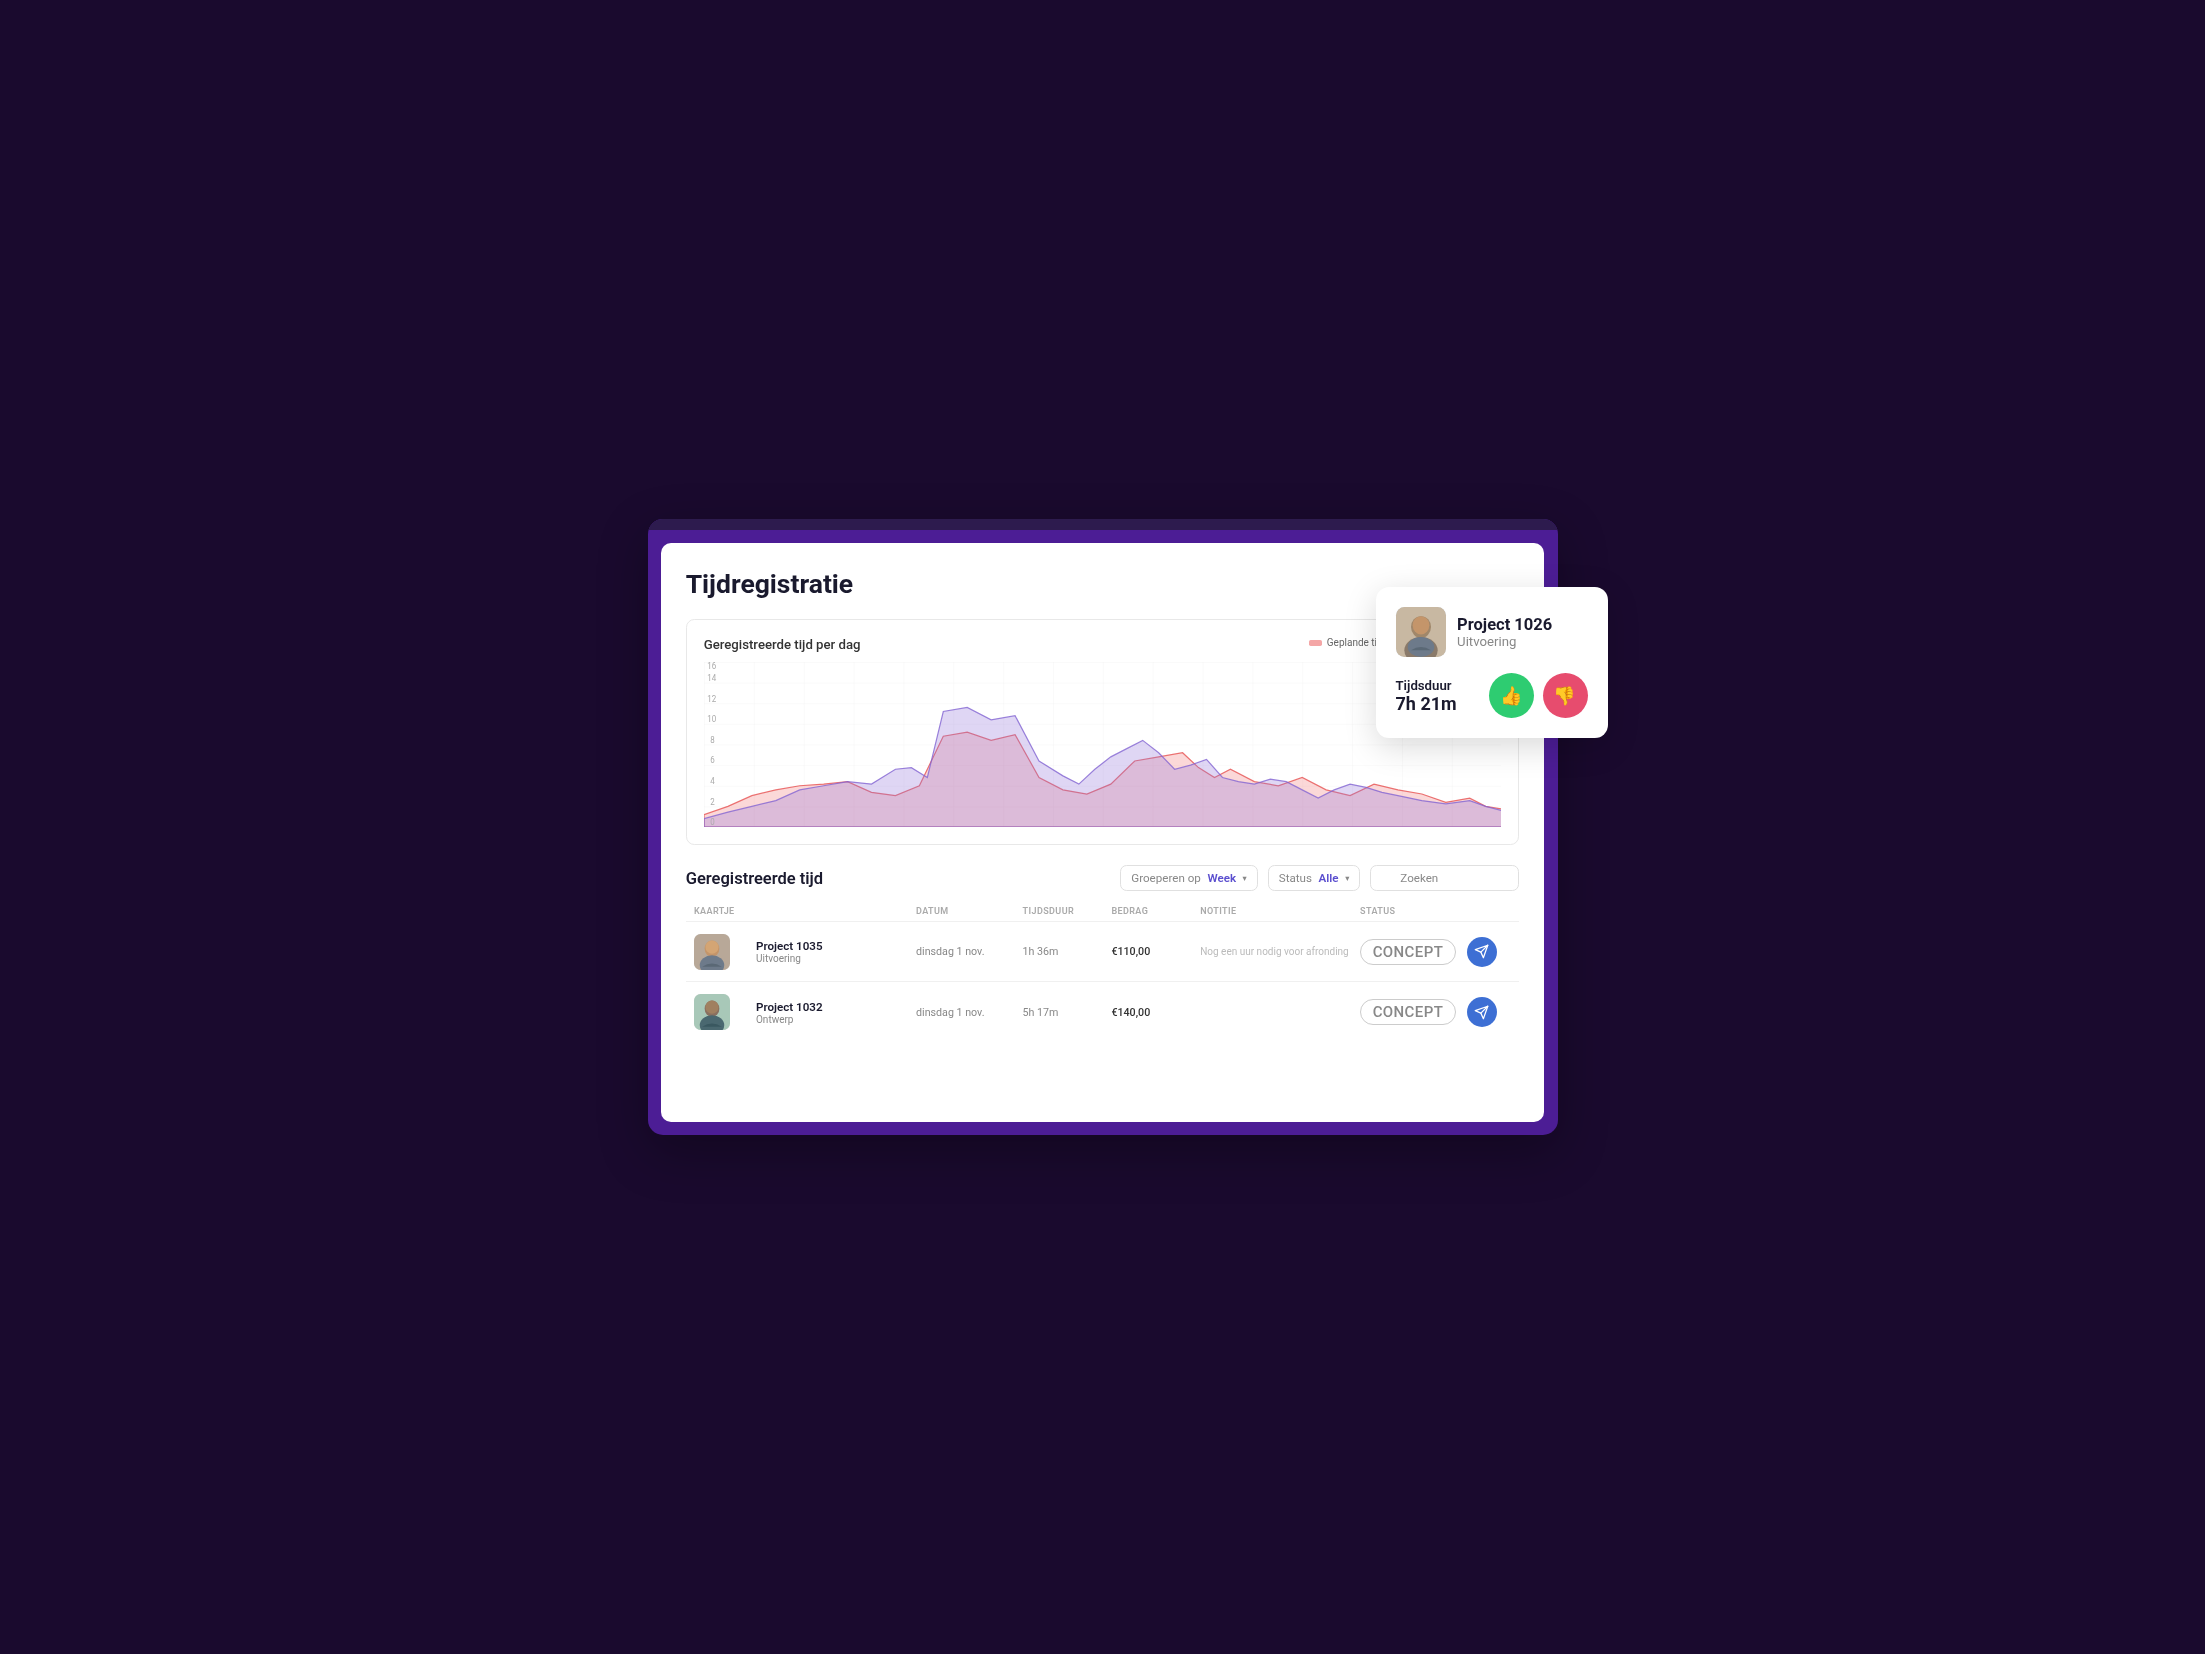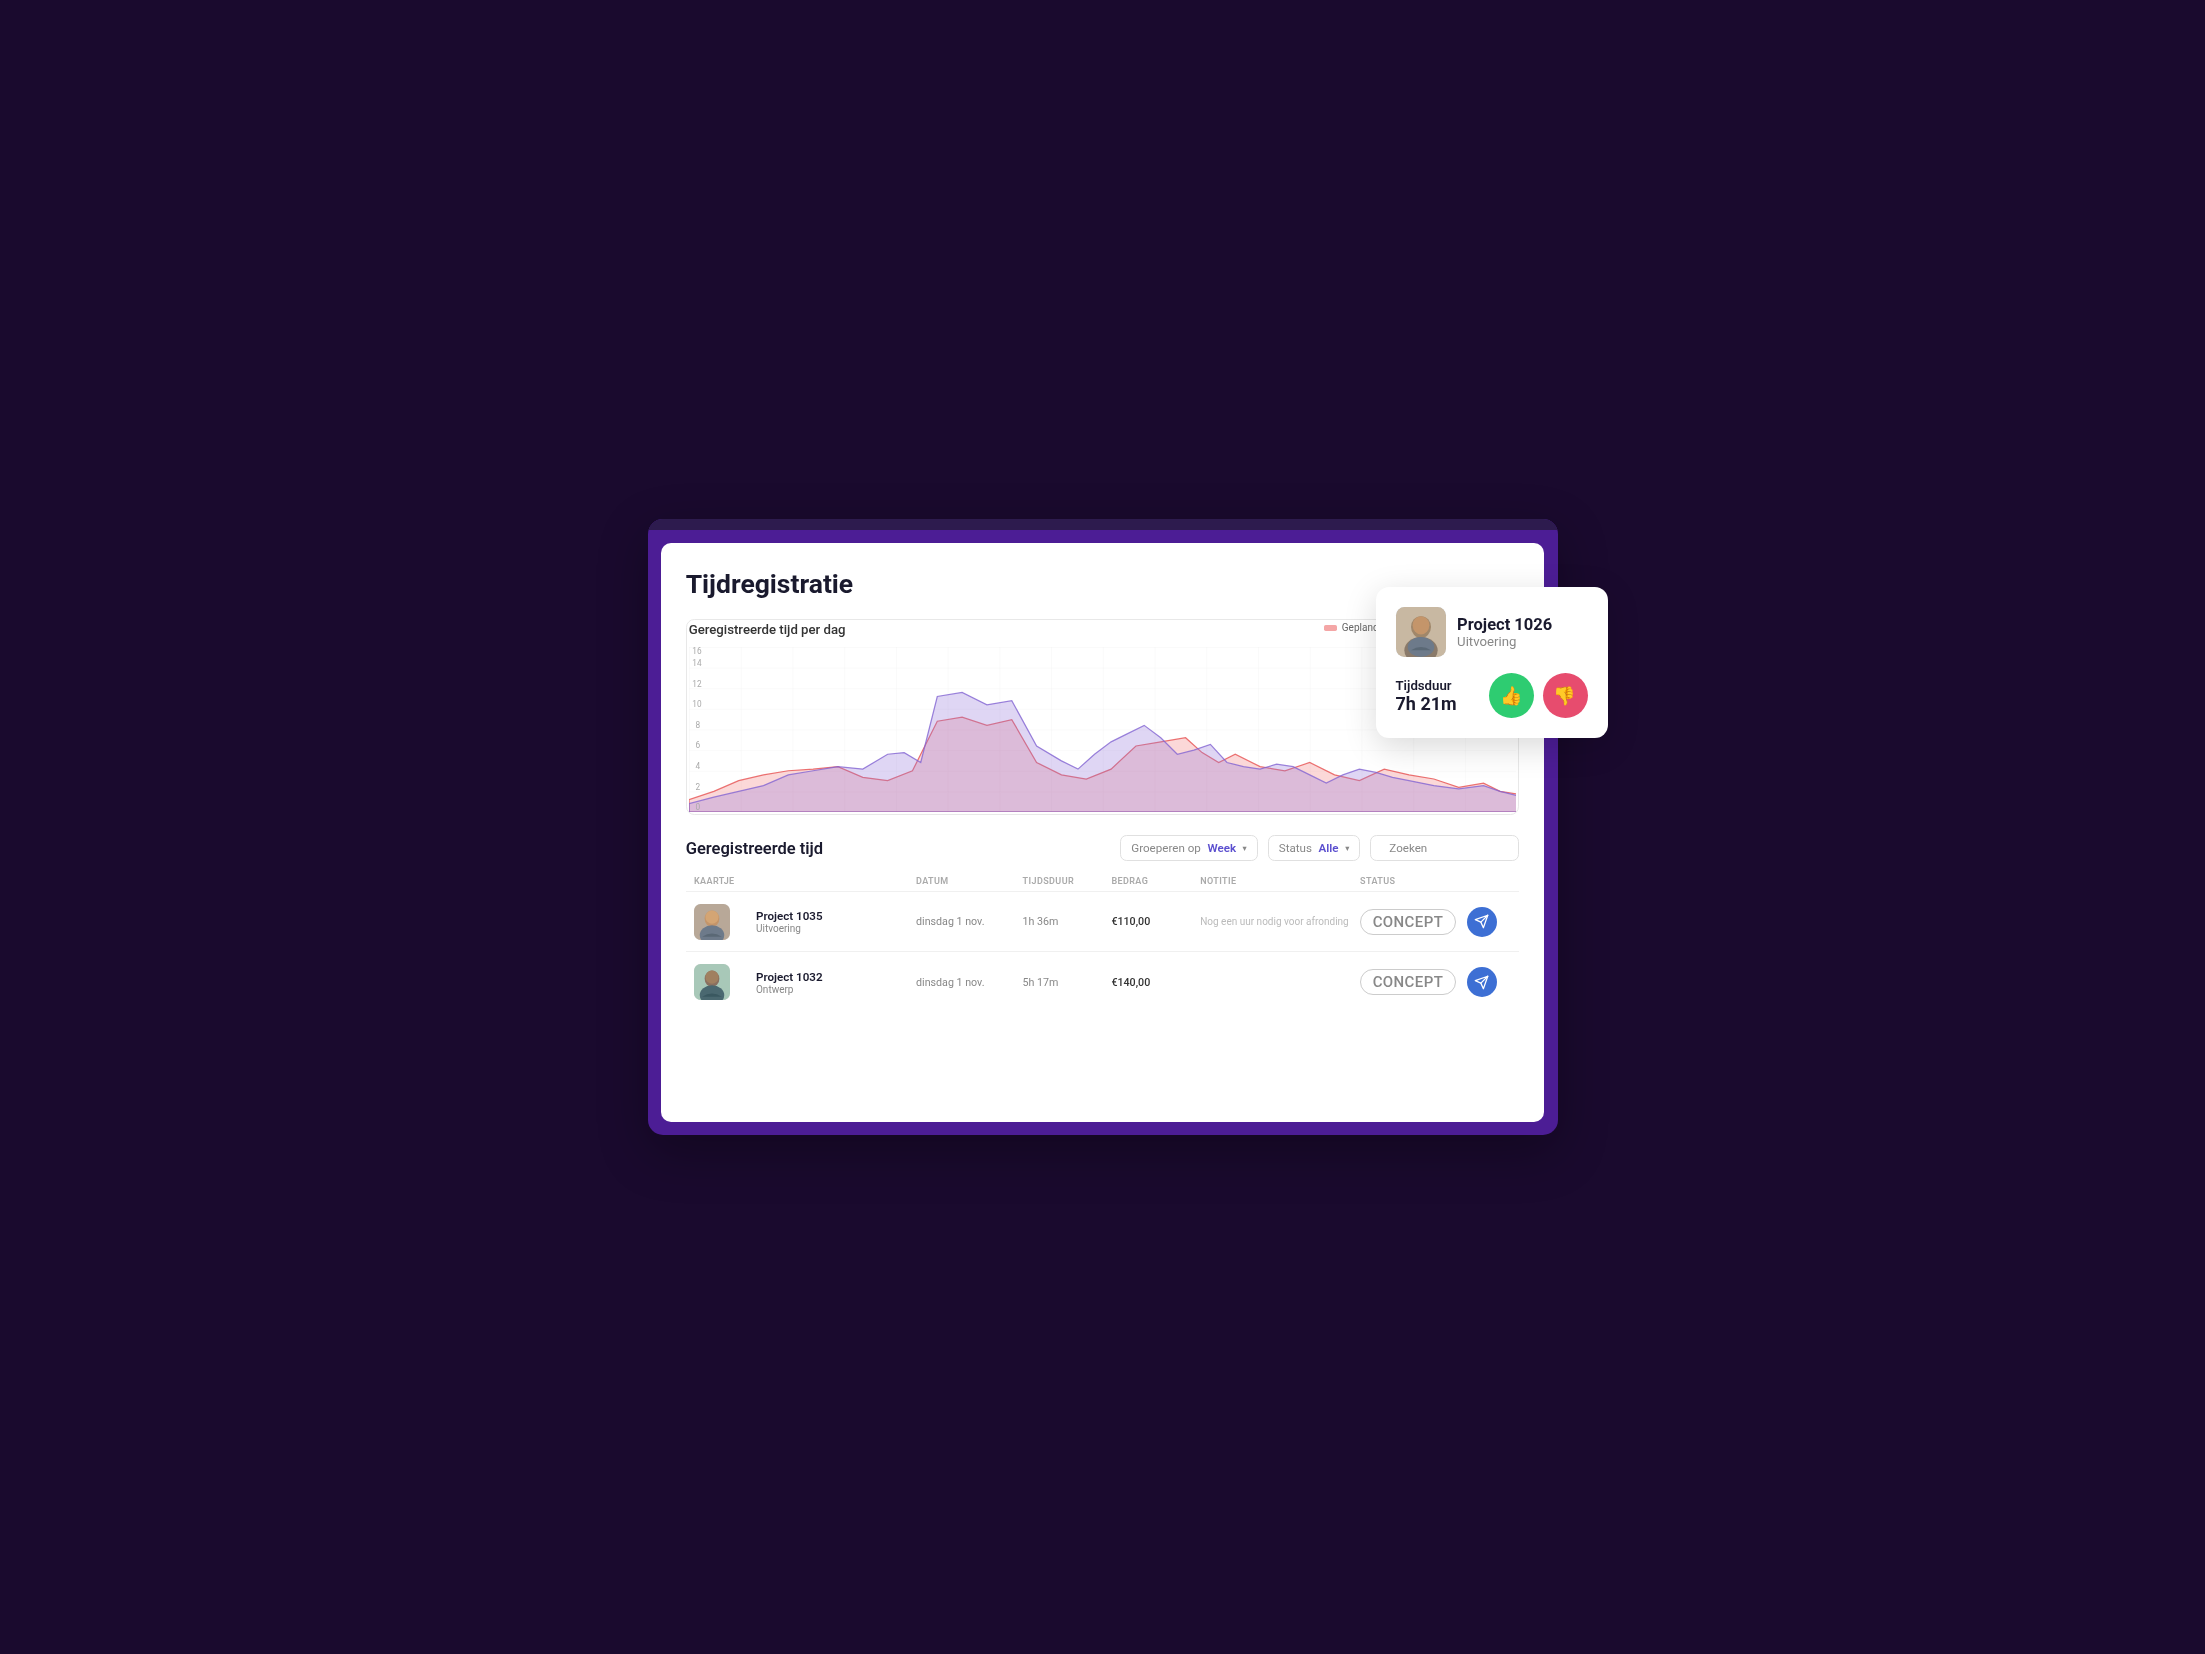--- a/index.html
+++ b/index.html
@@ -46,21 +46,21 @@
       font-weight: 700;
       color: #1a1a2e;
       margin-bottom: 20px;
     }
 
     
     .chart-section {
       background: #fff;
       border: 0.8px solid #e8e8e8;
       border-radius: 8.3px;
-      padding: 2px;
+      padding: 17px;
       margin-bottom: 20px;
     }
 
     .chart-title {
       font-size: 13.2px;
       font-weight: 500;
       color: #333;
       margin-bottom: 10px;
     }
 
@@ -144,21 +144,21 @@
 
     .filter-group .chevron {
       color: #888;
       font-size: 8.3px;
     }
 
     .search-box {
       background: #fff;
       border: 0.8px solid #e0e0e0;
       border-radius: 6.6px;
-      padding: 5px 18px;
+      padding: 5px 29px;
       font-size: 11.6px;
       color: #888;
       min-width: 149px;
     }
 
     .week-label {
       font-size: 15px;
       font-weight: 600;
       color: #1a1a2e;
       margin-bottom: 10px;

